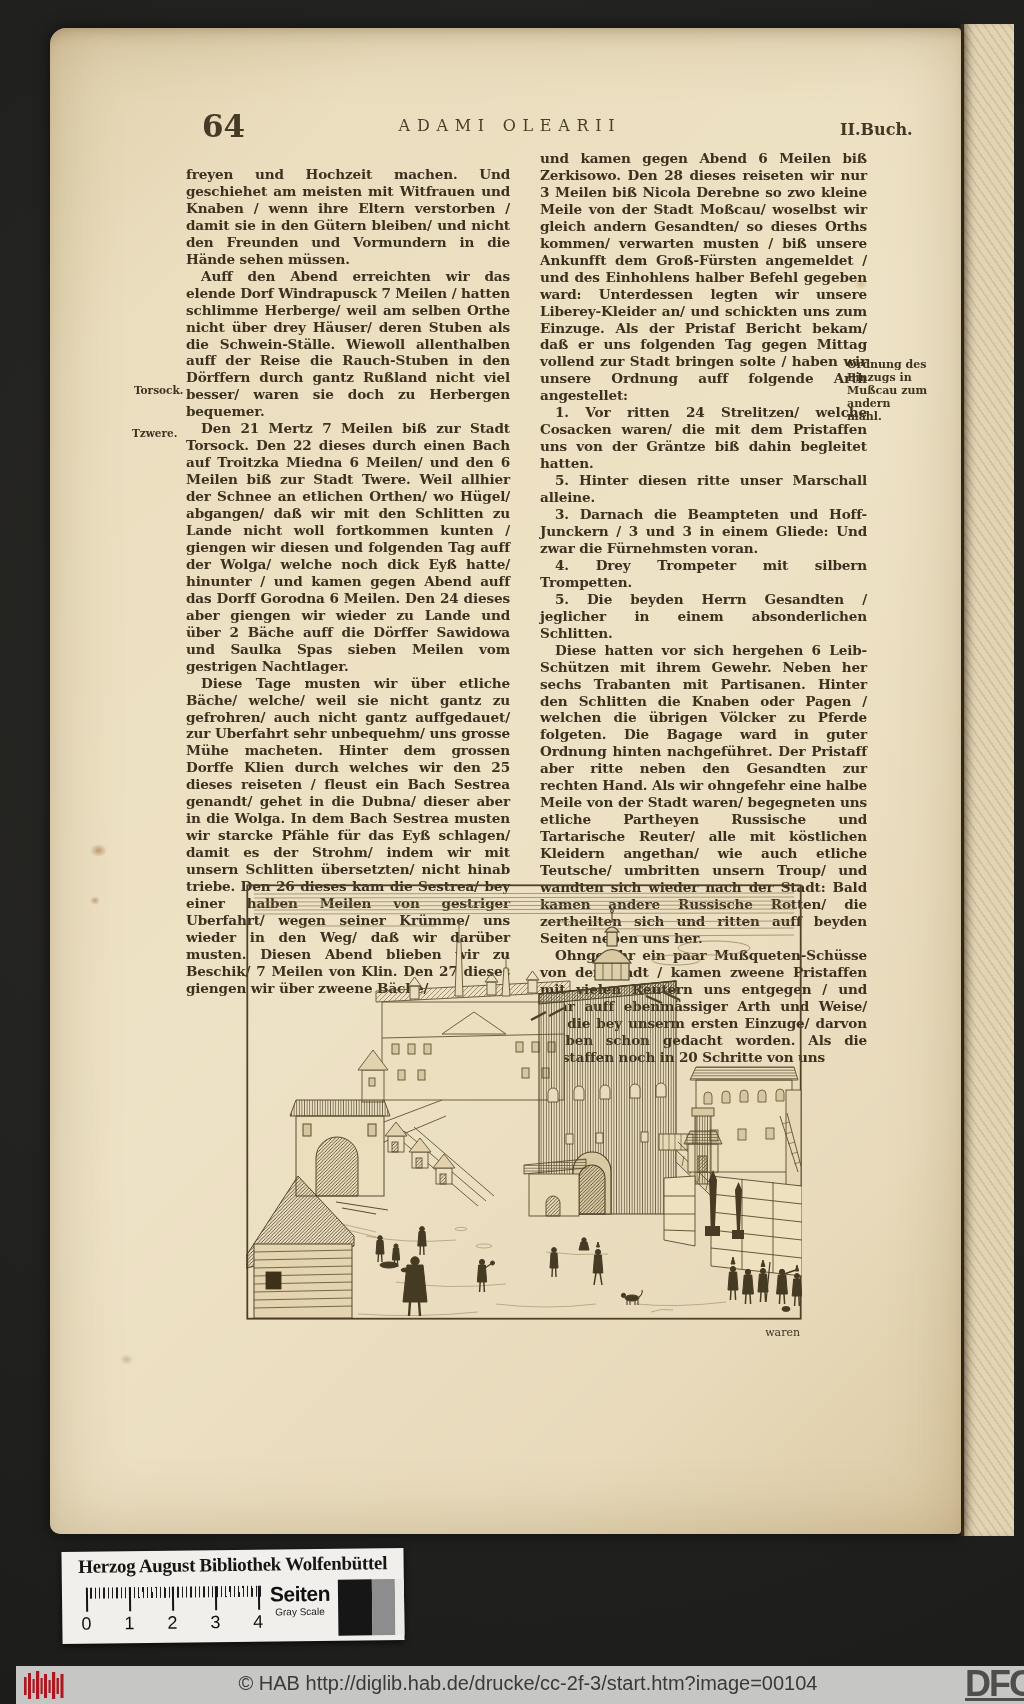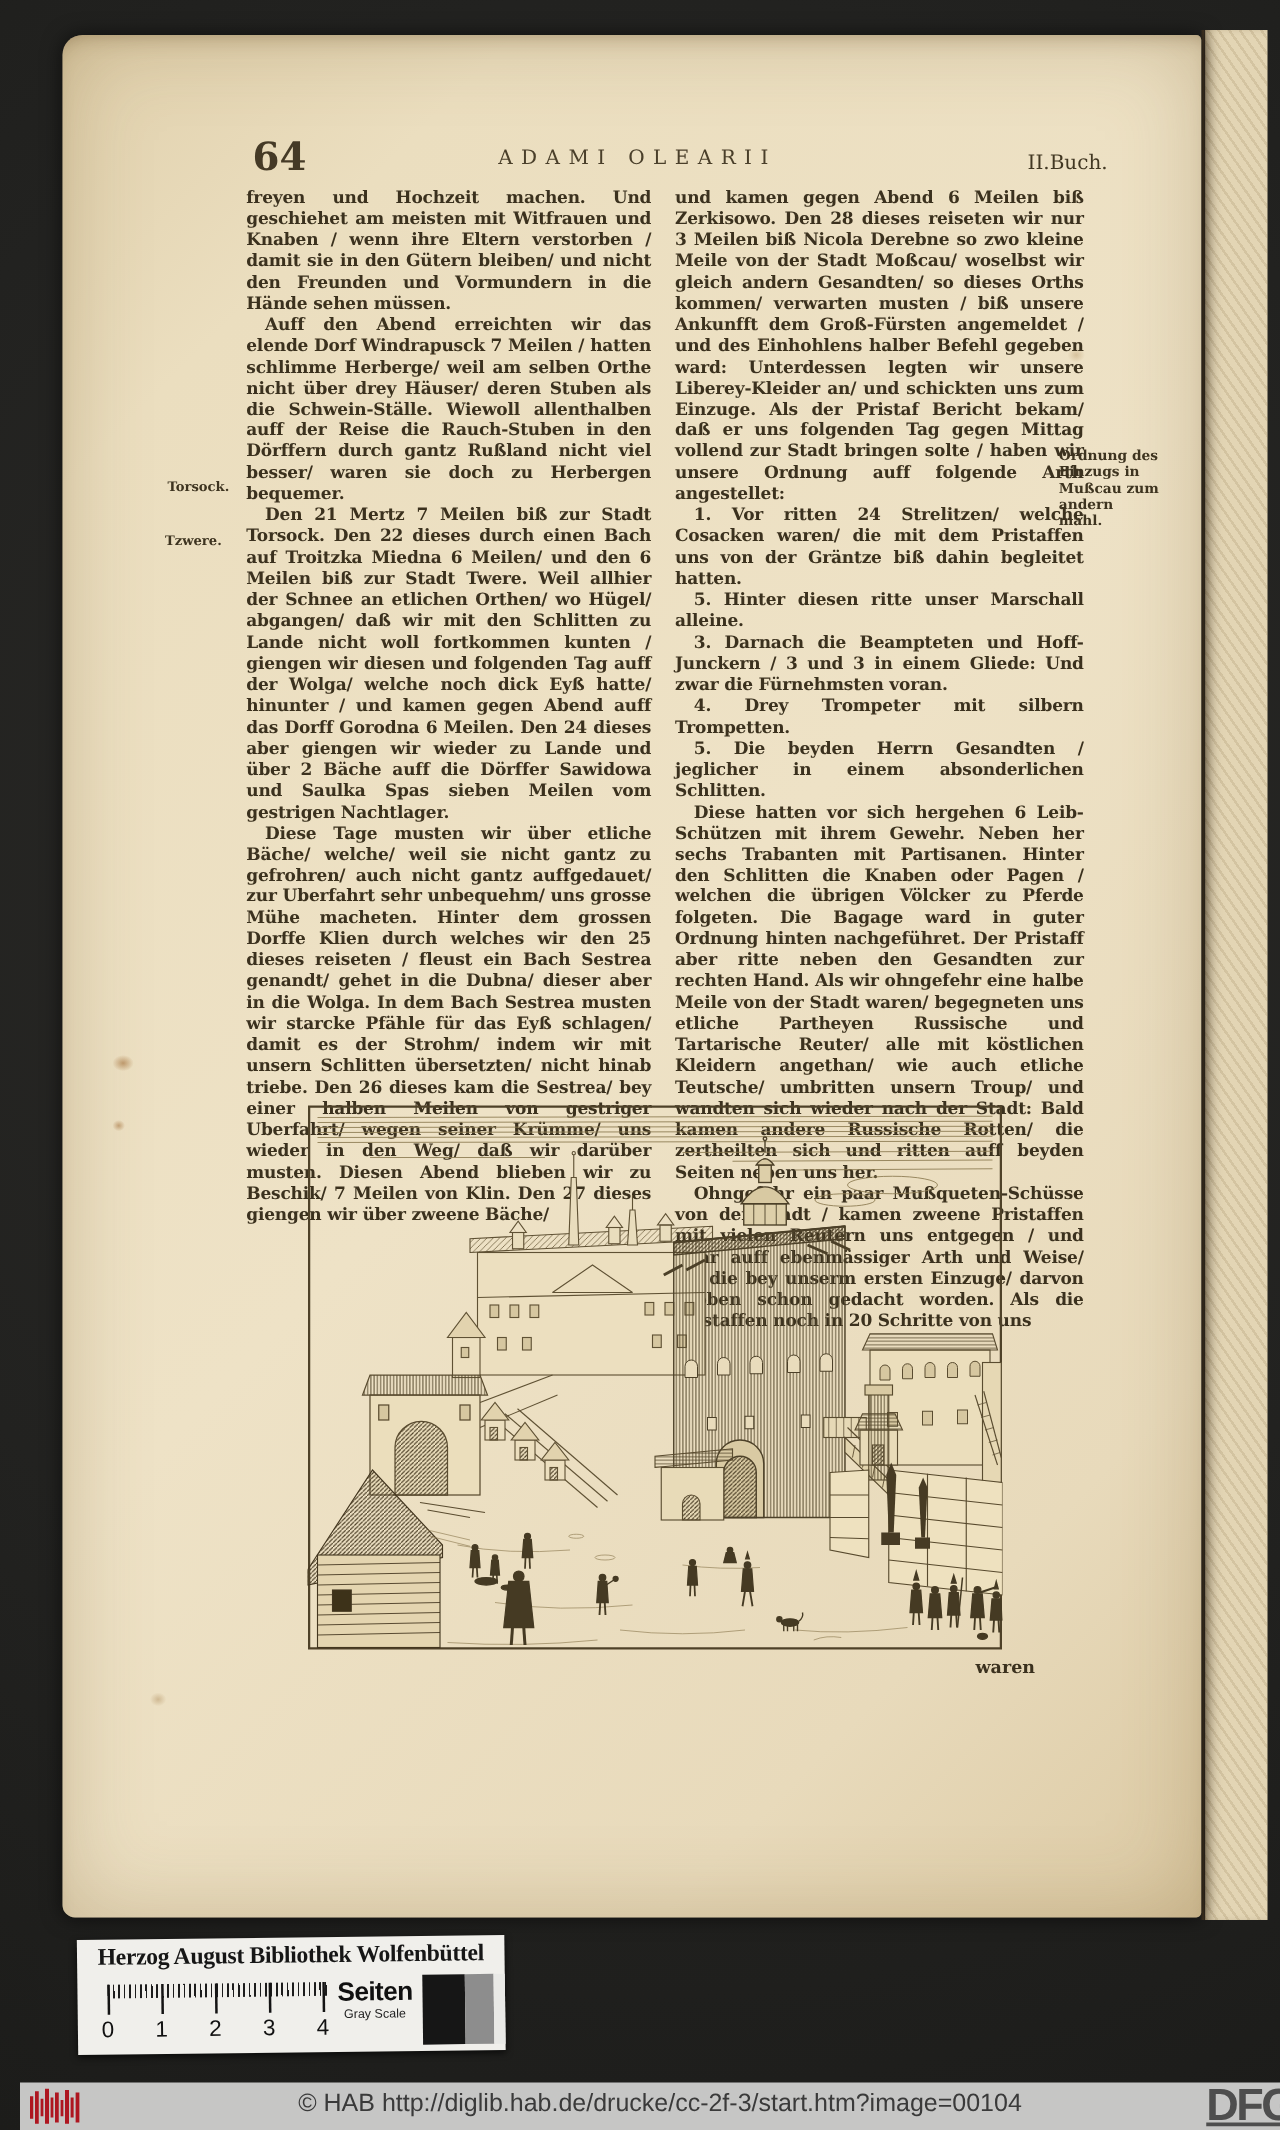--- a/index.html
+++ b/index.html
@@ -19,41 +19,41 @@
   
   .page{position:absolute;left:50px;top:28px;width:911px;height:1506px;
      background:linear-gradient(135deg,#e0d0ac 0%, #ebdebf 15%, #eee2c6 50%, #e8dabb 82%, #dccaa4 100%);
      border-radius:16px 4px 4px 10px;
      box-shadow:inset 0 0 70px rgba(120,90,40,.28), inset 0 10px 18px -12px rgba(90,65,30,.5), 0 0 16px rgba(0,0,0,.6);}
   .stain{position:absolute;border-radius:50%;pointer-events:none;}
 
   .pagenum{position:absolute;left:152px;top:80px;font-size:31px;color:#453a26;font-weight:700;}
   .runtitle{position:absolute;left:130px;top:88px;width:660px;text-align:center;
      font-size:16px;letter-spacing:.42em;color:#4a3f2a;font-weight:400;}
-  .buchlabel{position:absolute;left:772px;top:92px;font-size:16px;font-weight:400;color:#423823;}
+  .buchlabel{position:absolute;left:790px;top:92px;font-size:16px;font-weight:700;color:#423823;}
 
   .col{position:absolute;top:122px;width:324px;font-size:13.6px;line-height:16.95px;
      text-align:justify;color:#3b311e;font-weight:700;letter-spacing:-.15px;}
   .col p{margin:0;}
-  .col-left{left:147px;}
+  .col-left{left:136px;margin-top:16px;}
   .col-right{left:470px;width:327px;margin-left:20px;}
   .para{text-indent:15px;}
   .para.first{text-indent:0;}
   .li{text-indent:15px;}
 
   .note-left{position:absolute;font-size:10.5px;color:#3e3420;font-weight:700;width:50px;}
   .nl1{left:84px;top:356px;}
   .nl2{left:82px;top:399px;}
   .note-right{position:absolute;left:797px;top:330px;width:82px;font-size:11px;line-height:13px;
      color:#3e3420;font-weight:700;}
 
   .engraving{position:absolute;left:196px;top:856px;width:556px;height:436px;}
   .engraving svg{width:100%;height:100%;display:block;}
-  .catchword{position:absolute;left:628px;top:1298px;width:150px;text-align:right;
-     font-size:14px;font-weight:700;color:#3b311e;}
+  .catchword{position:absolute;left:600px;top:1298px;width:150px;text-align:right;
+     font-size:11px;font-weight:400;color:#3b311e;}
 
   
   .card{position:absolute;left:62px;top:1550px;width:342px;height:92px;background:#f0efeb;
      transform:rotate(-.7deg);box-shadow:0 2px 6px rgba(0,0,0,.7);}
   .card-title{position:absolute;left:0;right:0;top:4px;text-align:center;
      font-family:"Liberation Serif",serif;font-weight:700;font-size:19px;color:#161616;
      letter-spacing:-.3px;white-space:nowrap;}
   .ruler-minor{position:absolute;left:24px;top:36px;width:176px;height:11px;
      background:repeating-linear-gradient(90deg,#1c1c1c 0 1.3px, transparent 1.3px 4.35px);}
   .tick{position:absolute;top:36px;width:2px;height:24px;background:#141414;}

